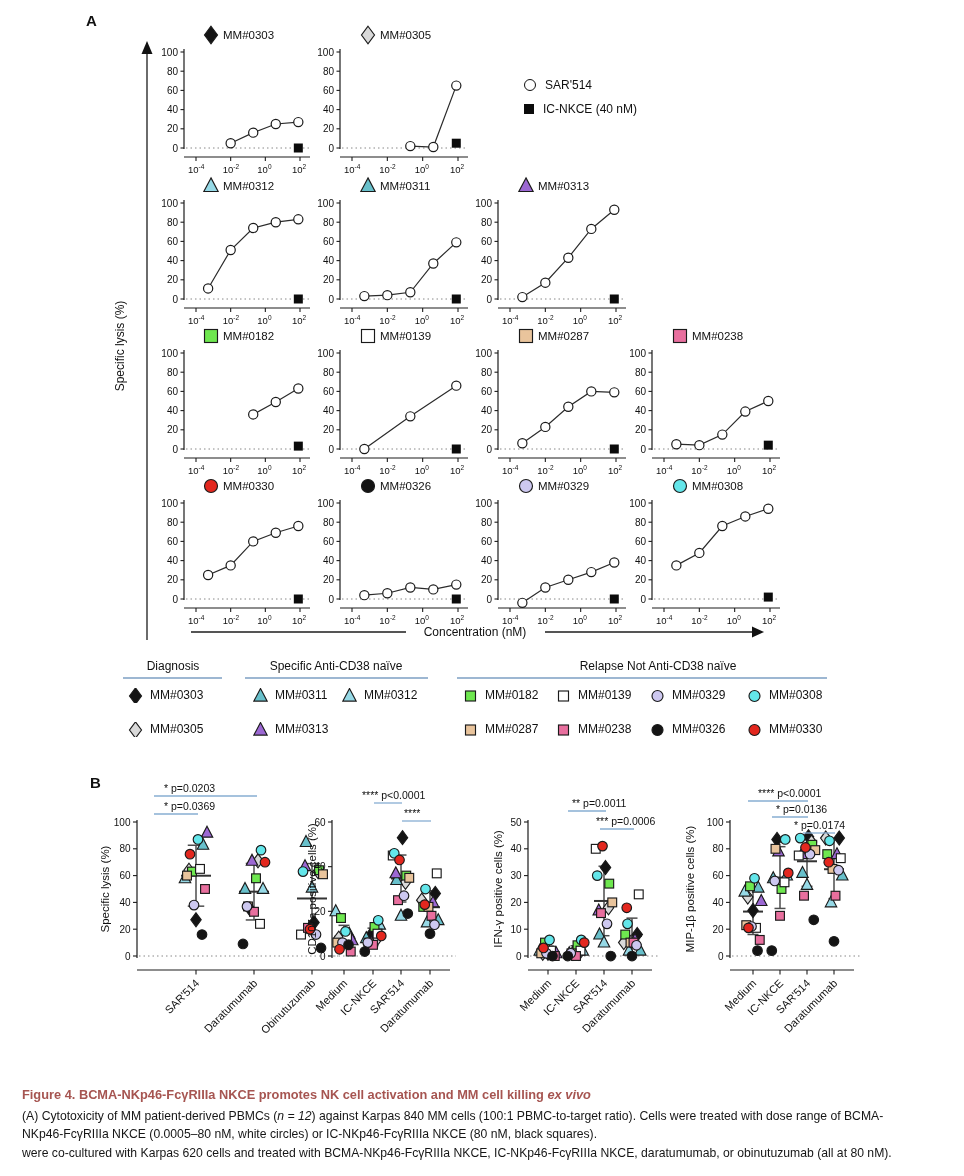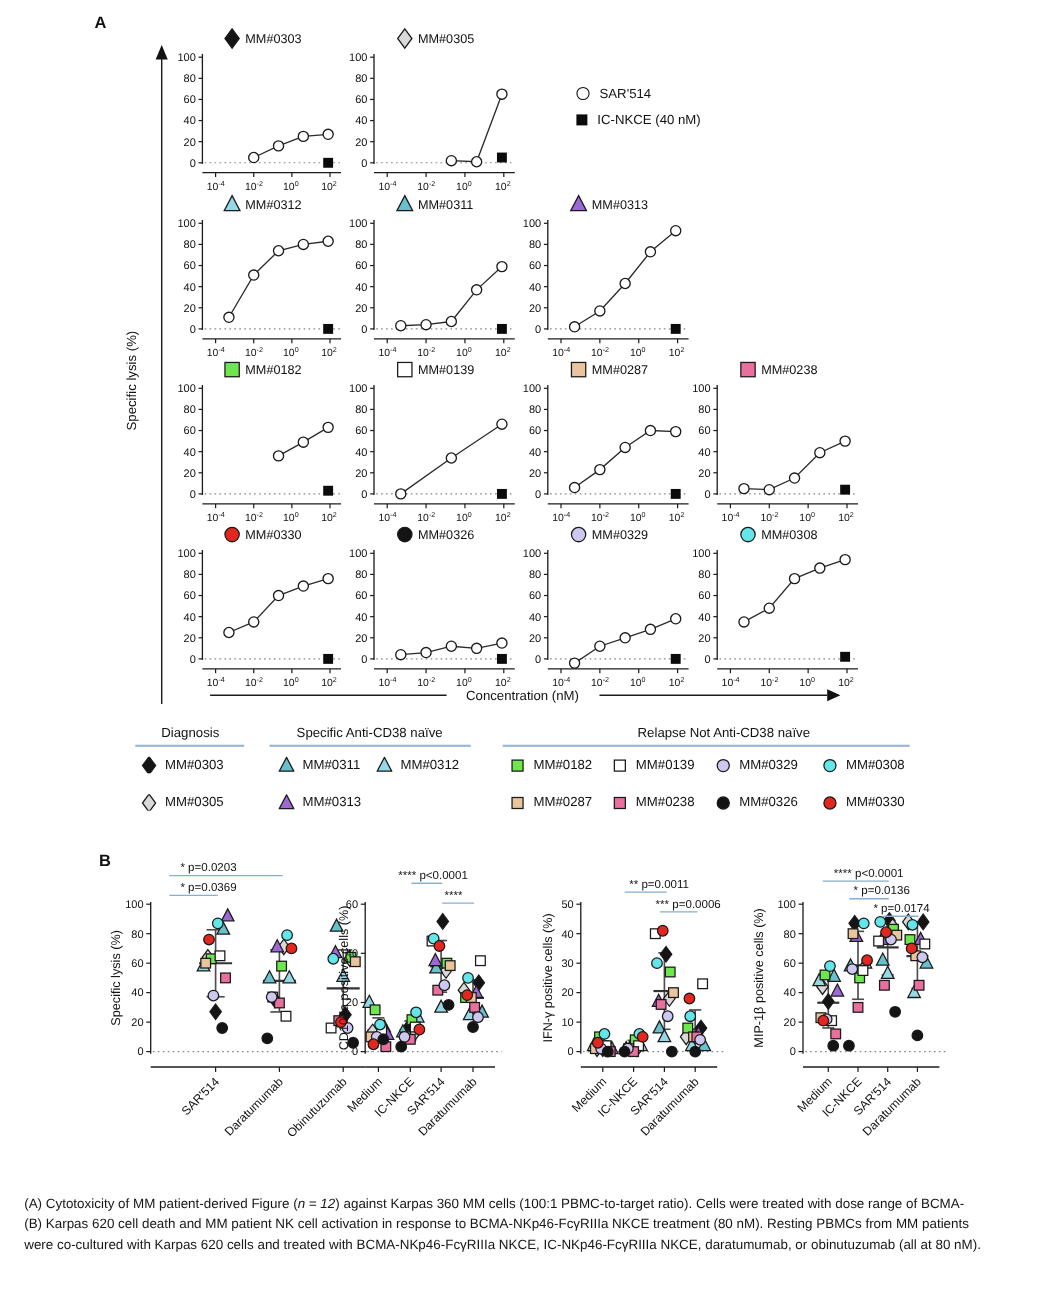--- a/index.html
+++ b/index.html
@@ -935,19 +935,22 @@
       </div>
       <div class="gl-item" style="left: 747px; top: 720px;">
         <svg width="15" height="15">
           <circle cx="7.5" cy="8" r="5.5" fill="#e3271e" stroke="#1a1a1a" stroke-width="1.15"></circle>
         </svg>
         <span>MM#0330</span>
       </div>
     </div>
 
   <div id="caption">
+    <div class="cap-title">
+      <span>Figure 4.  BCMA-NKp46-FcγRIIIa NKCE promotes NK cell activation and MM cell killing </span><em>ex vivo</em>
+    </div>
     <div>
-      <span>(A) Cytotoxicity of MM patient-derived Figure (</span><em>n = 12</em><span>) against Karpas 360 MM cells (100:1 PBMC-to-target ratio). Cells were treated with dose range of BCMA-</span>
+      <span>(A) Cytotoxicity of MM patient-derived PBMCs (</span><em>n = 12</em><span>) against Karpas 840 MM cells (100:1 PBMC-to-target ratio). Cells were treated with dose range of BCMA-</span>
     </div>
-    <div>(B) Karpas 620 cell death and MM patient NK cell activation in response to BCMA-NKp46-FcγRIIIa NKCE treatment (80 nM). Resting PBMCs from MM patients</div>
+    <div>NKp46-FcγRIIIa NKCE (0.0005–80 nM, white circles) or IC-NKp46-FcγRIIIa NKCE (80 nM, black squares).</div>
     <div>were co-cultured with Karpas 620 cells and treated with BCMA-NKp46-FcγRIIIa NKCE, IC-NKp46-FcγRIIIa NKCE, daratumumab, or obinutuzumab (all at 80 nM).</div>
   </div>
 </div>
 
 </body></html>

